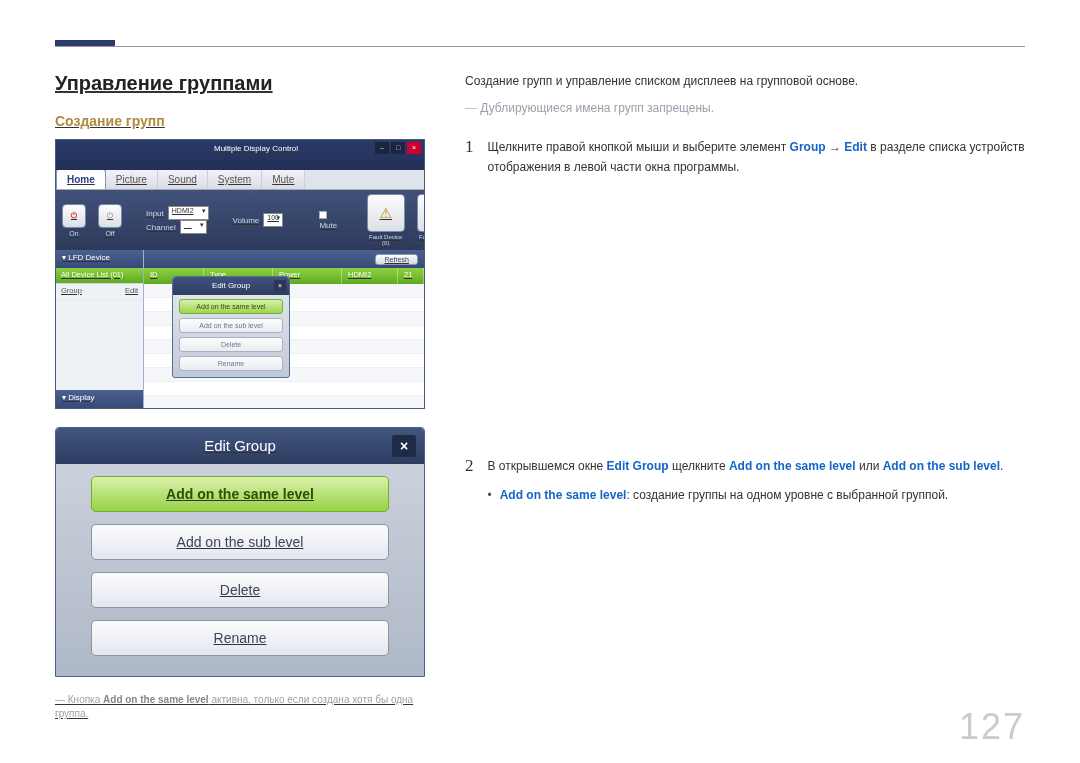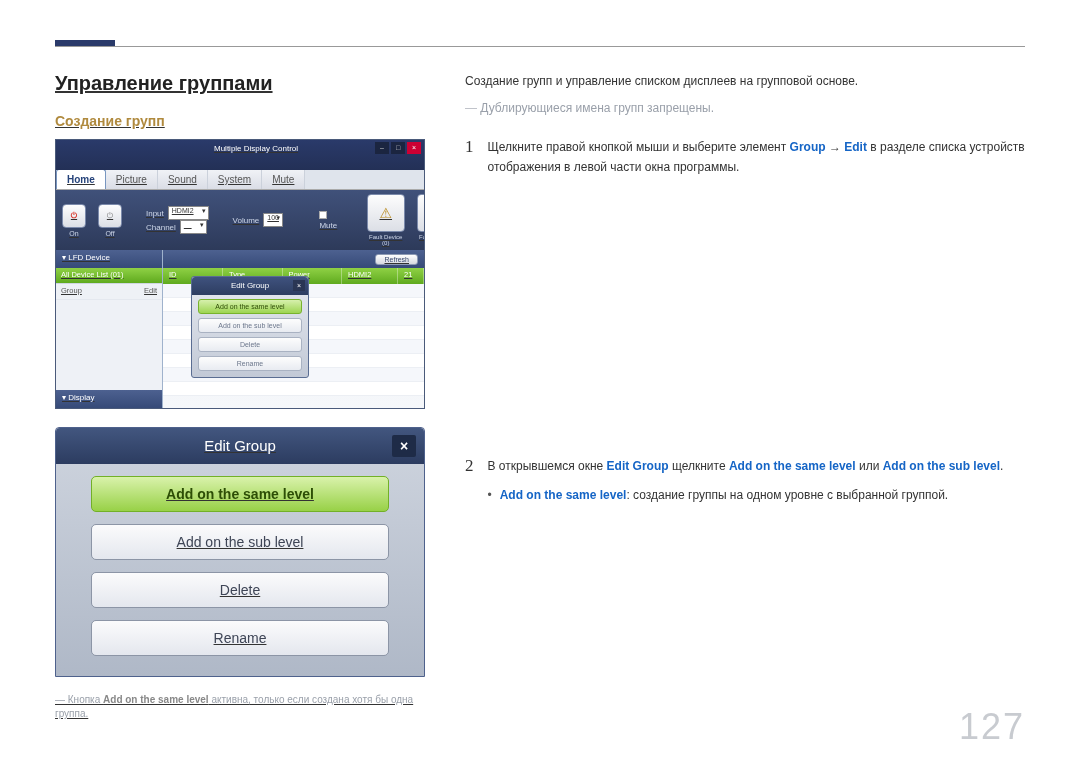--- a/index.html
+++ b/index.html
@@ -97,21 +97,21 @@
     padding:0 14px 0 3px; position:relative; color:#333;
   }
   .rb-select:after{content:"▾"; position:absolute; right:2px; top:0;}
   .rb-big{
     width:38px; height:38px; border-radius:4px;
     background:linear-gradient(#fdfdfd,#dcdfe6); border:1px solid #7b8aab;
     display:flex; align-items:center; justify-content:center; color:#b8891a; font-size:14px;
   }
   .app1-body{display:flex; height:174px;}
   .app1-side{
-    width:107px; background:#eef1f6; border-right:1px solid #9fb2cc; display:flex; flex-direction:column;
+    width:88px; background:#eef1f6; border-right:1px solid #9fb2cc; display:flex; flex-direction:column;
   }
   .side-hdr{
     height:18px; background:linear-gradient(#4d6190,#364a78); color:#fff; font-size:8px;
     padding:3px 6px;
   }
   .side-sel{
     height:16px; background:linear-gradient(#8fd145,#5faa1e); color:#fff; font-size:7.5px;
     padding:2px 5px; border-bottom:1px solid #cfd6e2;
   }
   .side-row{

